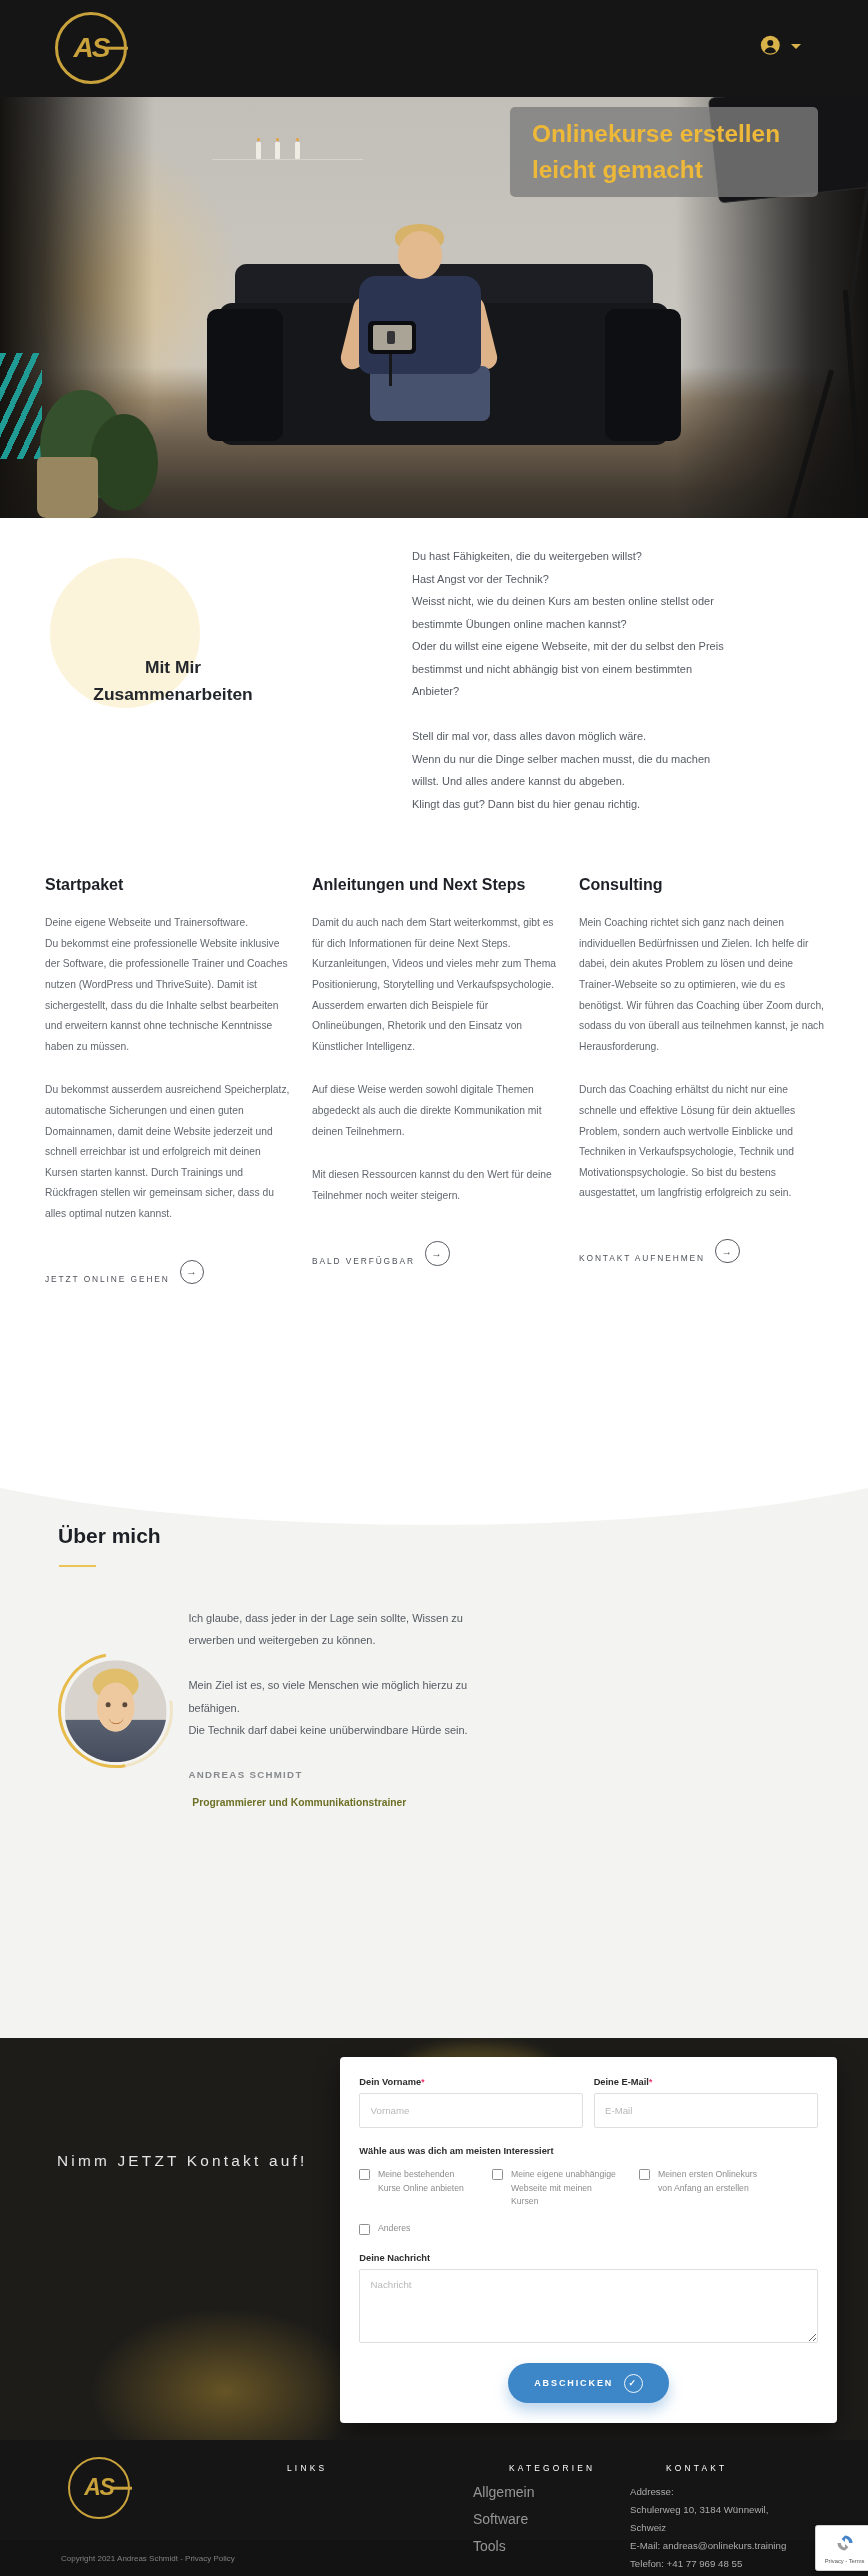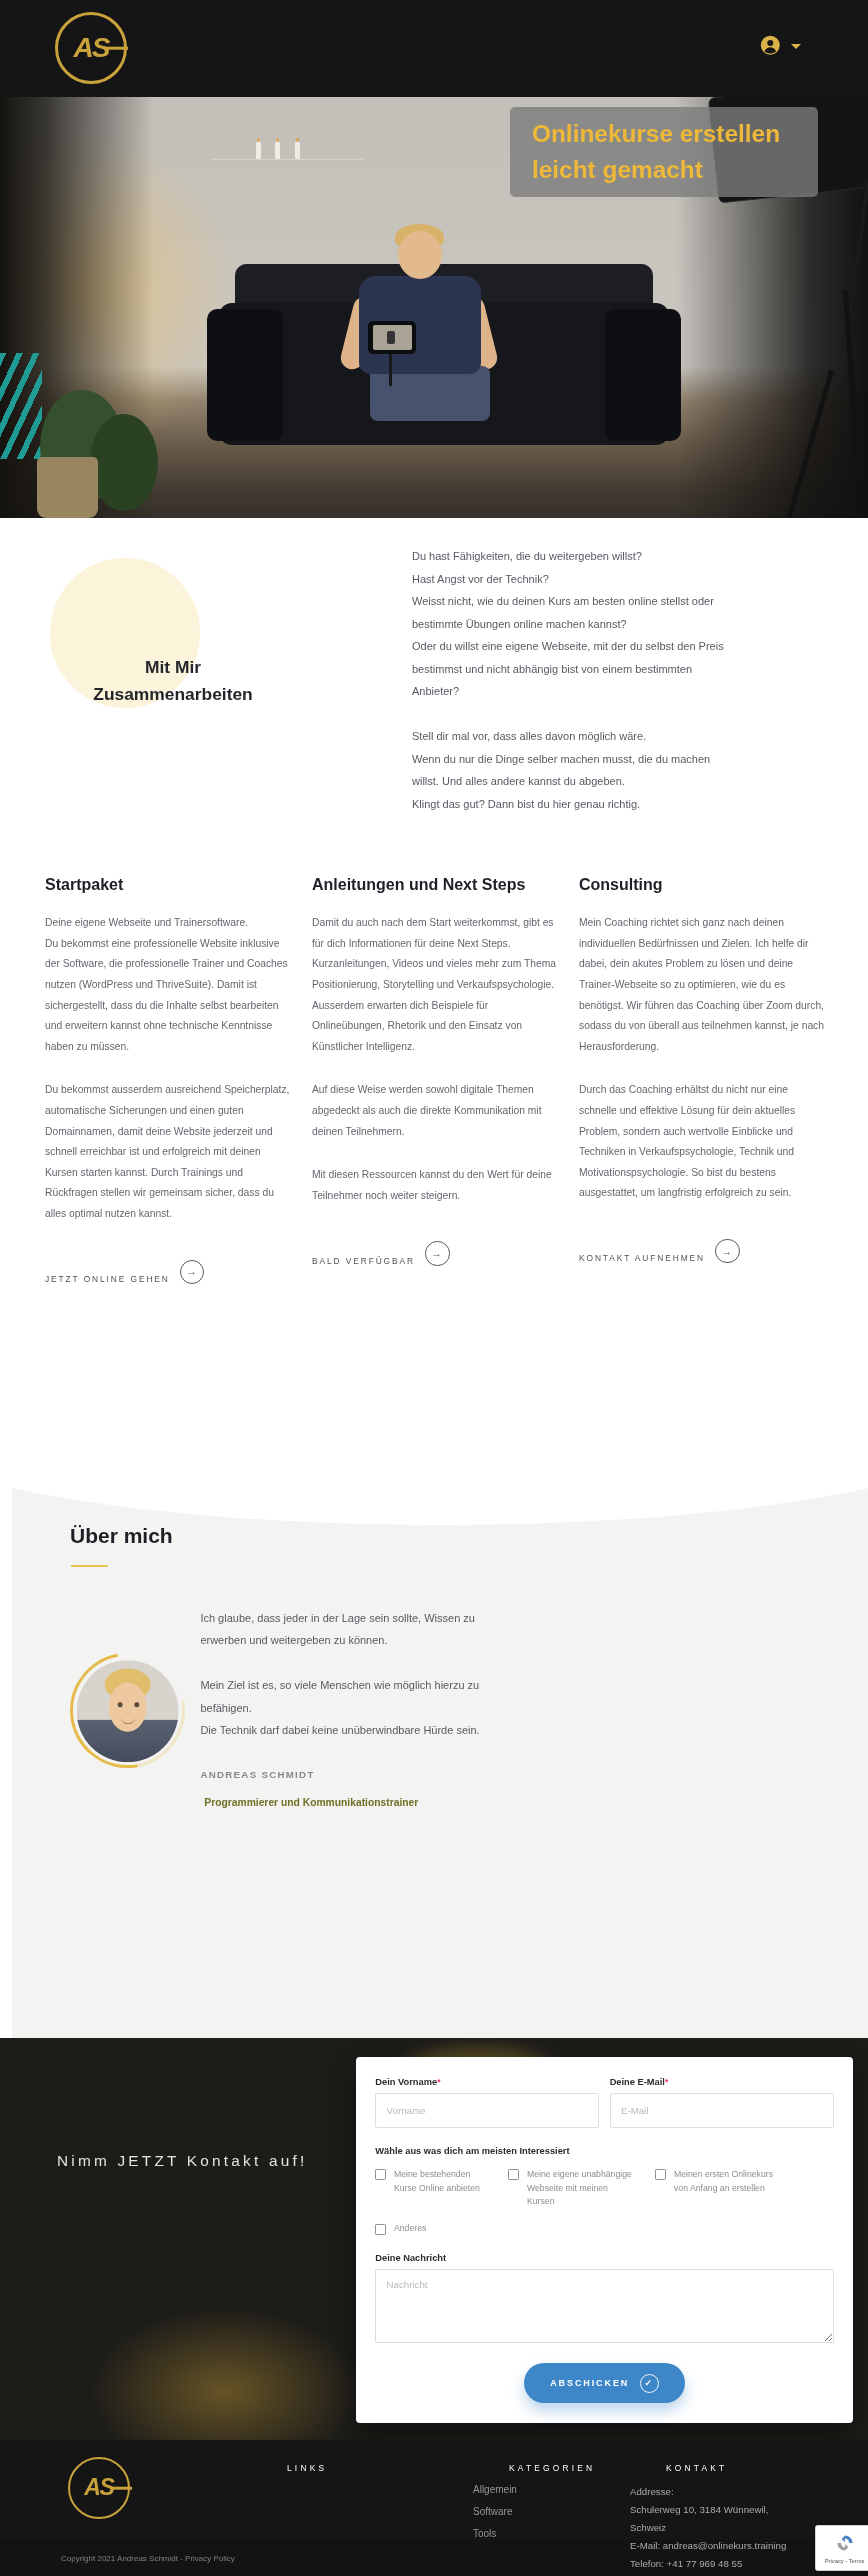--- a/index.html
+++ b/index.html
@@ -65,21 +65,21 @@
   .services { position:relative; height:550px; background:#fff; padding:3.9px 45px 0 45px; display:grid;
               grid-template-columns:repeat(3, 1fr); column-gap:28px;gap:22px; }
   .svc h3 { font-size:16px; font-weight:bold; color:#1d2026; margin-bottom:19.3px; }
   .svc p { font-size:10.3px; line-height:20.6px; color:#62676e; white-space:pre-line; margin-bottom:23px; }
   .svc-link { display:inline-flex; align-items:flex-end; gap:10.3px; margin-top:12px; cursor:pointer;
               font-size:8.4px; letter-spacing:1.9px; color:#4e525a; text-transform:uppercase; }
   .link-circle { width:24.4px; height:24.4px; border:0.6px solid #565a60; border-radius:50%; display:flex;
                  align-items:center; justify-content:center; font-size:10.3px; color:#565a60; }
 
   
-  .about { position:relative; height:616px; background:#f3f3f1;margin-left:12px; }
+  .about { position:relative; height:616px; background:#f3f3f1; }
   .about::before { content:""; position:absolute; top:0; left:-15%; width:130%; height:103px; background:#fff;
                    border-radius:0 0 50% 50% / 0 0 103px 103px; }
   .about-inner { position:relative; z-index:1; }
   .about h2 { padding:102px 0 0 58px; font-size:21px; font-weight:bold; color:#1d2026; }
   .gold-line { width:37px; height:1.9px; background:#ecc355; margin:16.7px 0 0 59px; }
   .about-row { display:flex; align-items:center; gap:15.4px; margin:40px 0 0 58px; }
   .avatar-ring { width:115px; height:115px; border-radius:50%; border:3.2px solid #e6bb4b;
                  border-top-color:transparent; border-right-color:rgba(230,187,75,.25); transform:rotate(35deg);
                  display:flex; align-items:center; justify-content:center; flex:none; }
   .avatar { width:102px; height:102px; border-radius:50%; transform:rotate(-35deg); position:relative; overflow:hidden;
@@ -99,21 +99,21 @@
   
   .cta { position:relative; height:402px; background:#1d1c19; overflow:hidden; }
   .cta-blob { position:absolute; left:357px; top:-45px; font-size:360px; font-weight:800; color:#9a8031;
               opacity:.42; filter:blur(7.7px); line-height:1; }
   .cta-glow { position:absolute; left:90px; top:270px; width:270px; height:167px;
               background:radial-gradient(closest-side, rgba(175,140,50,.5), rgba(175,140,50,0)); }
   .cta-left { position:absolute; left:57px; top:97px; z-index:2; }
   .cta-left h2 { color:#fff; font-size:32px; line-height:57px; font-weight:bold; white-space:pre-line; }
   .cta-sub { margin-top:16.7px; color:#e3e3e3; font-size:15.4px; letter-spacing:3.2px; }
   .card { position:absolute; left:340px; top:19.3px; width:497px; z-index:3; background:#fff; border-radius:3.9px;
-          padding:19.3px 19.3px 19.3px; box-shadow:0 11.6px 26px rgba(0,0,0,.45);margin-left:16px; }
+          padding:19.3px 19.3px 19.3px; box-shadow:0 11.6px 26px rgba(0,0,0,.45); }
   .frow { display:flex; gap:10.3px; }
   .field { flex:1; }
   .field label, .ilabel, .mlabel { display:block; font-size:9.3px; font-weight:bold; color:#2c2c2c; margin-bottom:6.4px; }
   .star { color:#ef2d66; font-size:8.4px; vertical-align:top; }
   .field input { width:100%; height:35px; border:0.6px solid #dedede; border-radius:1.9px; padding:0 10.3px; font-size:9.7px;
                  color:#444; font-family:inherit; }
   .field input::placeholder, textarea::placeholder { color:#b8b8b8; }
   .ilabel { margin-top:18px; }
   .opt-row { display:flex; gap:18px; margin-top:11.6px; }
   .opt { display:flex; gap:7.7px; align-items:flex-start; }
@@ -131,21 +131,21 @@
                 font-family:inherit; box-shadow:0 7.7px 14px rgba(61,135,201,.35); }
   .btn-circle { width:19.3px; height:19.3px; border:1.3px solid rgba(255,255,255,.9); border-radius:50%;
                 display:flex; align-items:center; justify-content:center; font-size:9px; }
 
   
   .footer { position:relative; height:100px; background:#151515; }
   .footer .as-logo { left:68px; top:16.7px; width:62px; height:62px; font-size:23px; letter-spacing:-1.3px; border-width:2.6px; }
   .fcol { position:absolute; top:23px; }
   .fhead { font-size:8.4px; letter-spacing:3.2px; color:#fff;margin-left:36px; }
   .f-links { left:251px; } .f-cat { left:473px; } .f-kontakt { left:630px; }
-  .f-cat a { display:block; margin-top:11px; font-size:10px; color:#969696; text-decoration:none; cursor:pointer; }
+  .f-cat a { display:block; margin-top:11px; font-size:14px; color:#969696; text-decoration:none; cursor:pointer; }
   .f-kontakt .kline { margin-top:10.3px; font-size:9.7px; color:#ababab; line-height:18px; white-space:pre-line; }
   .copyright { height:37px; background:#131313; line-height:37px; padding-left:61px; font-size:8px; color:#818181; }
 
   
   .recaptcha { position:absolute; top:2525px; right:-5.1px; width:59px; height:46px; background:#fff; border:0.6px solid #d3d3d3;
                border-radius:2.6px; z-index:50; display:flex; flex-direction:column; align-items:center; justify-content:center; gap:1.9px;
                box-shadow:0 1.3px 3.9px rgba(0,0,0,.3); }
   .recaptcha .rc-text { font-size:5.8px; color:#555; }
 </style>
 </head>

